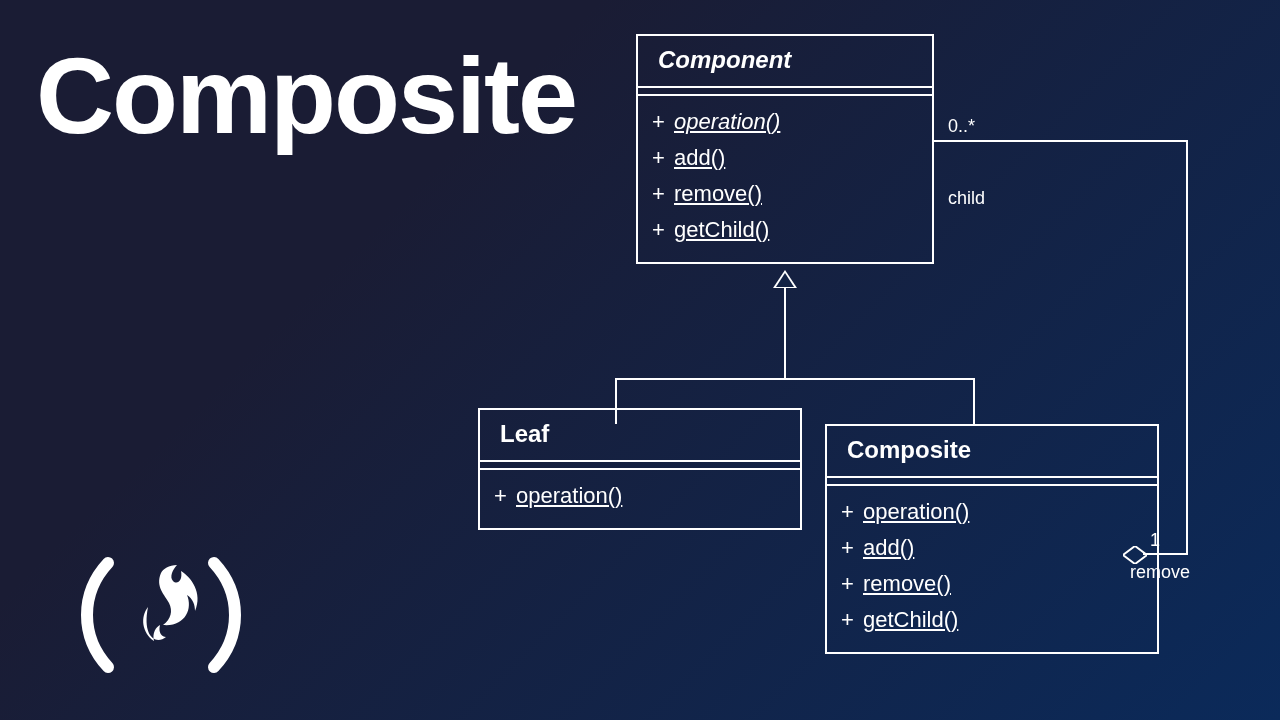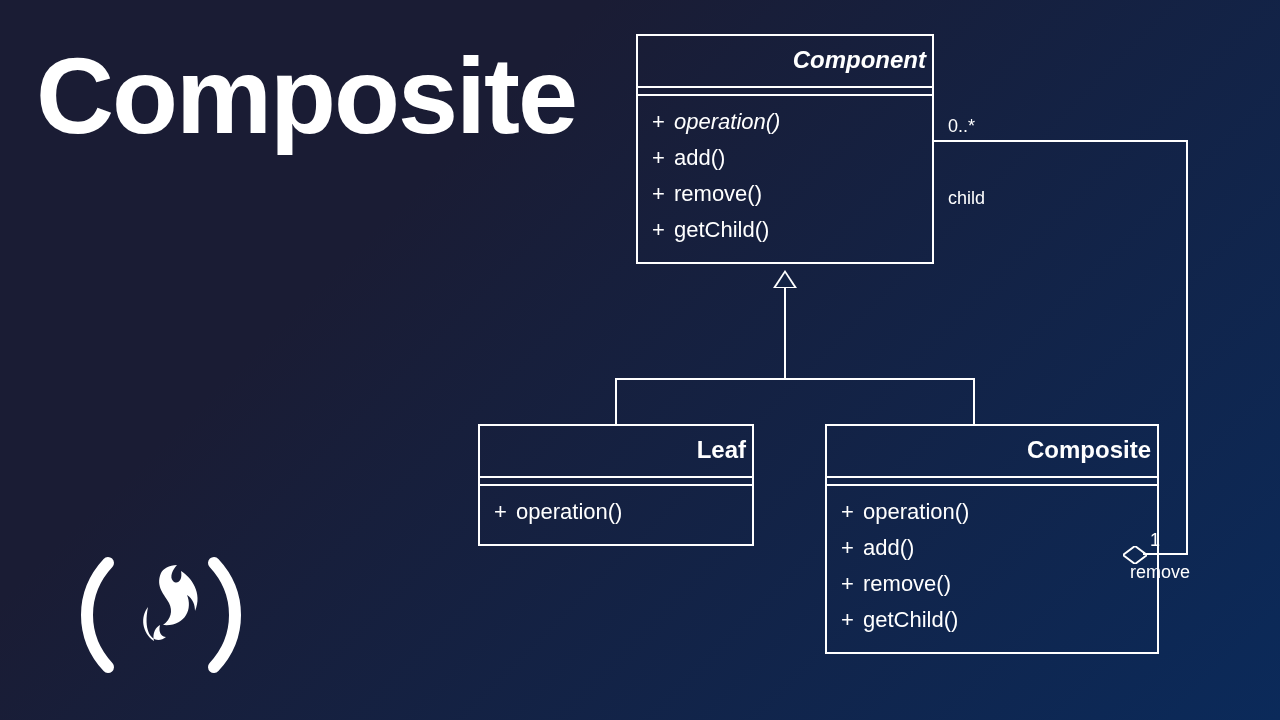--- a/index.html
+++ b/index.html
@@ -30,32 +30,32 @@
     top: 0;
     width: 1280px;
     height: 720px;
   }
   .uml-box {
     position: absolute;
     border: 2px solid #ffffff;
     background: rgba(18,30,64,0.0);
   }
   .uml-name {
-    text-align: right;
+    text-align: left;
     font-weight: 700;
-    padding: 10px 6px 12px 6px;
+    padding: 10px 6px 12px 20px;
     font-size: 24px;
     border-bottom: 2px solid #ffffff;
   }
   .uml-name.italic { font-style: italic; }
   .uml-sep {
     border-bottom: 2px solid #ffffff;
     height: 8px;
   }
-  .uml-body { padding: 8px 14px 14px 14px; }
+  .uml-body { padding: 8px 14px 14px 14px; text-decoration: underline; }
   .uml-op {
     font-size: 22px;
     padding: 5px 0;
     font-weight: 400;
   }
   .uml-op .vis { display:inline-block; width:22px; }
   .uml-op .italic { font-style: italic; }
   .conn {
     position: absolute;
     background: #ffffff;
@@ -106,21 +106,21 @@
     <div class="uml-name italic">Component</div>
     <div class="uml-sep"></div>
     <div class="uml-body">
       <div class="uml-op"><span class="vis">+</span><span class="italic">operation()</span></div>
       <div class="uml-op"><span class="vis">+</span><span>add()</span></div>
       <div class="uml-op"><span class="vis">+</span><span>remove()</span></div>
       <div class="uml-op"><span class="vis">+</span><span>getChild()</span></div>
     </div>
   </div>
 
-  <div class="uml-box" style="left:478px; top:424px; width:276px;">
+  <div class="uml-box" style="left:478px; top:408px; width:324px;">
     <div class="uml-name">Leaf</div>
     <div class="uml-sep"></div>
     <div class="uml-body">
       <div class="uml-op"><span class="vis">+</span><span>operation()</span></div>
     </div>
   </div>
 
   <div class="uml-box" style="left:825px; top:424px; width:334px;">
     <div class="uml-name">Composite</div>
     <div class="uml-sep"></div>

